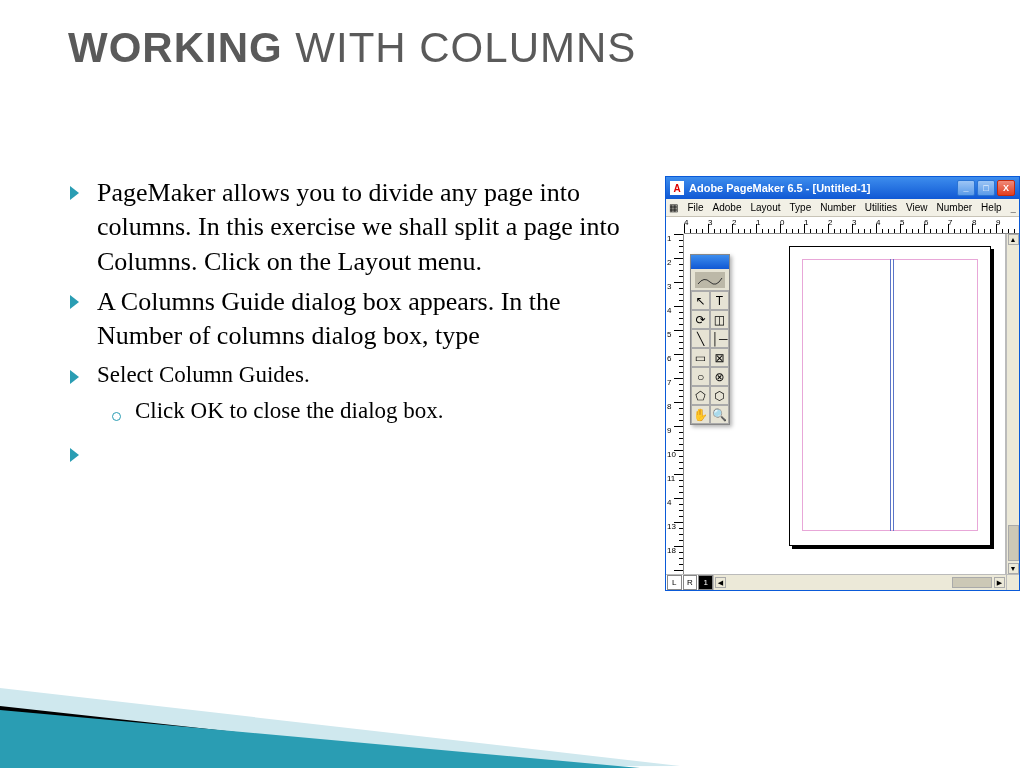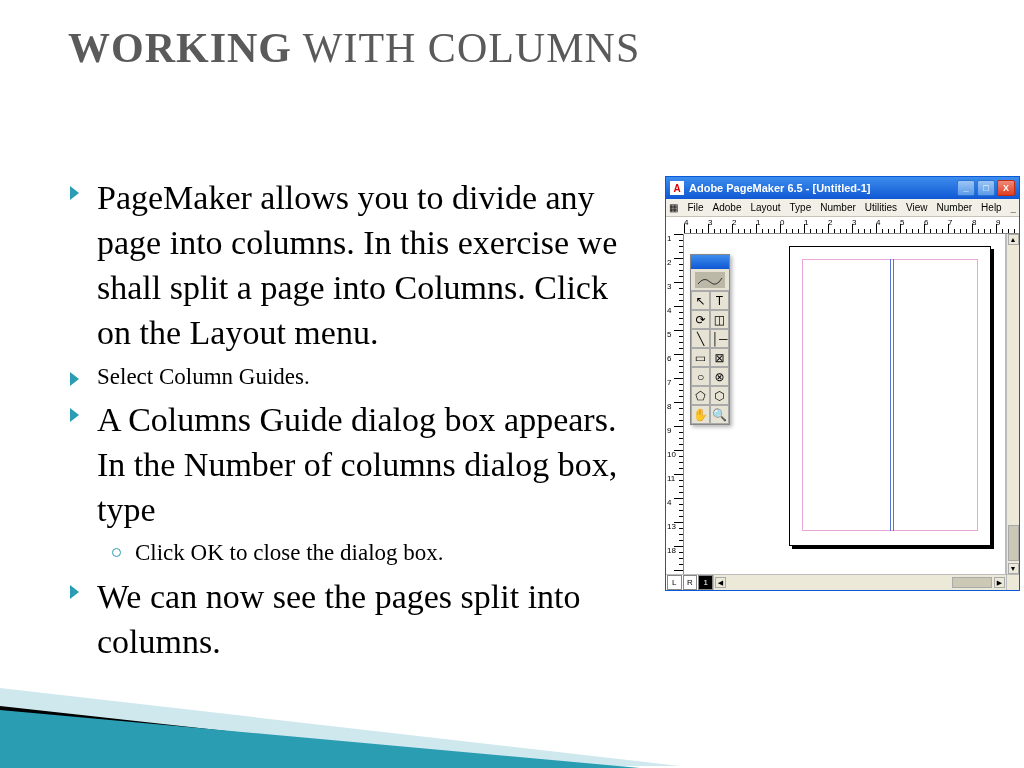--- a/index.html
+++ b/index.html
@@ -5,45 +5,45 @@
   * { margin:0; padding:0; box-sizing:border-box; }
   body {
     width:1024px; height:768px;
     background:#fff;
     font-family:"Times New Roman", serif;
     position:relative;
     overflow:hidden;
   }
   .title {
     position:absolute; top:24px; left:68px;
-    font-family:Liberation Serif, serif;
+    font-family:Liberation Sans, sans-serif;
     font-size:42px; font-weight:400;
     color:#5a5a5a;
     letter-spacing:1px;
   }
   .title .bold { font-weight:700; }
   .content {
     position:absolute; top:176px; left:70px; width:560px;
   }
   .item {
     display:flex; align-items:flex-start;
     margin-bottom:6px;
   }
   .arrow {
     width:0; height:0;
     border-top:7px solid transparent;
     border-bottom:7px solid transparent;
     border-left:9px solid #2a9db3;
     margin-top:10px; margin-right:18px; flex-shrink:0;
   }
-  .txt { font-size:34px; line-height:1.32; color:#000; }
+  .txt { font-size:26px; line-height:1.32; color:#000; }
   .txt.sm { font-size:23px; }
   .sub {
-    display:flex; align-items:flex-start;
-    margin:6px 0 6px 42px;
+    display:flex; align-items:center;
+    margin:6px 0 12px 42px;
   }
   .ring {
     width:9px; height:9px; border:1.5px solid #2a9db3; border-radius:50%;
     margin-top:10px; margin-right:14px; flex-shrink:0;
   }
 
   
   .shot {
     position:absolute; top:176px; left:665px;
     width:355px; height:415px;
@@ -182,33 +182,32 @@
   <span class="bold">WORKING</span><span> WITH COLUMNS</span>
 </div>
 
 <div class="content">
   <div class="item">
     <div class="arrow"></div>
     <div class="txt">PageMaker allows you to divide any page into columns. In this exercise we shall split a page into Columns. Click on the Layout menu.</div>
   </div>
   <div class="item">
     <div class="arrow"></div>
-    <div class="txt sm">Select Column Guides.</div>
+    <div class="txt">A Columns Guide dialog box appears. In the Number of columns dialog box, type</div>
   </div>
   <div class="item">
     <div class="arrow"></div>
-    <div class="txt">A Columns Guide dialog box appears. In the Number of columns dialog box, type</div>
+    <div class="txt sm">Select Column Guides.</div>
   </div>
   <div class="sub">
     <div class="ring"></div>
     <div class="txt sm">Click OK to close the dialog box.</div>
   </div>
   <div class="item">
     <div class="arrow"></div>
-    <div class="txt">We can now see the pages split into columns.</div>
   </div>
 </div>
 
 <div class="shot">
   <div class="tbar">
     <div class="ico">A</div>
     <span>Adobe PageMaker 6.5 - [Untitled-1]</span>
     <div class="sp"></div>
     <div class="wbtn">_</div>
     <div class="wbtn">□</div>

